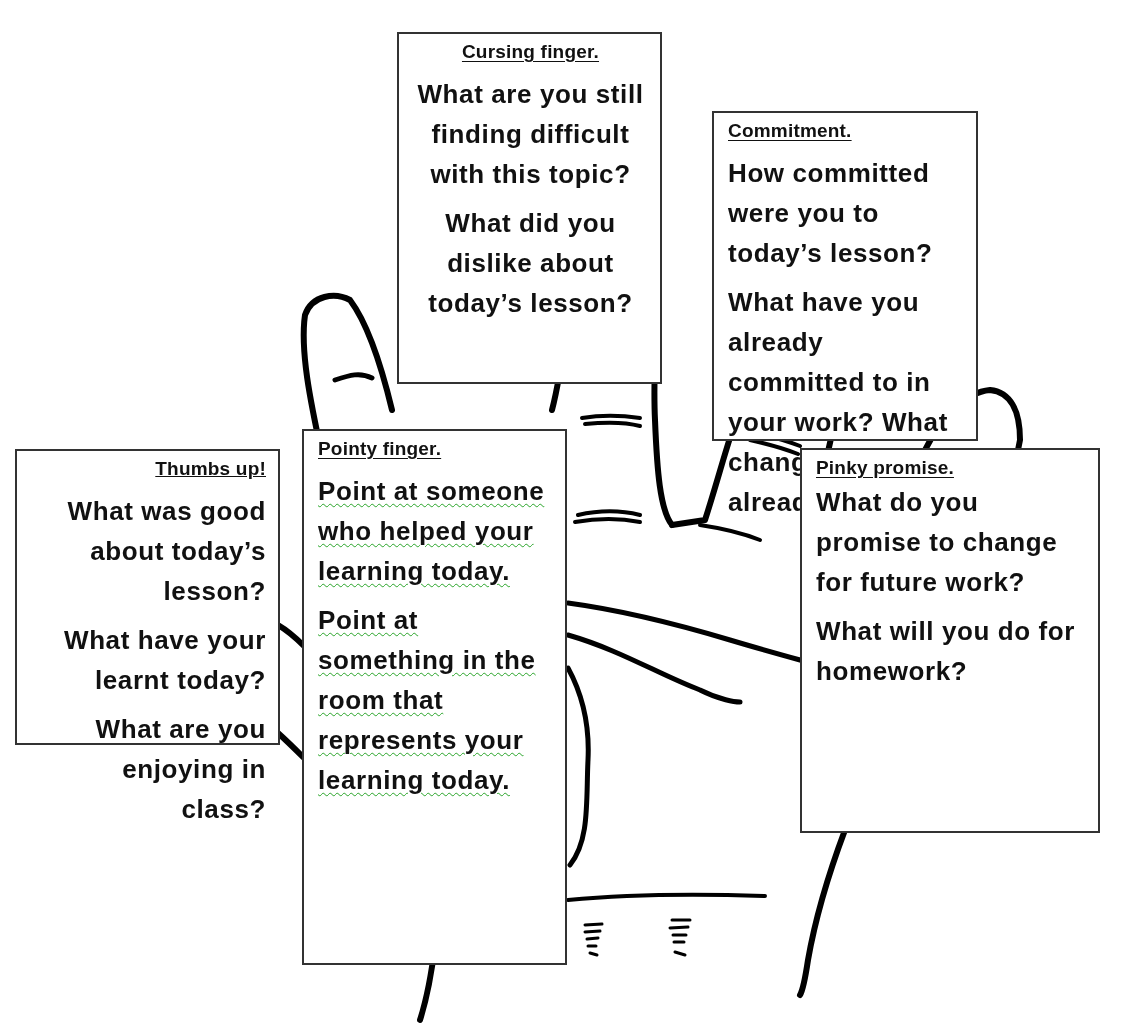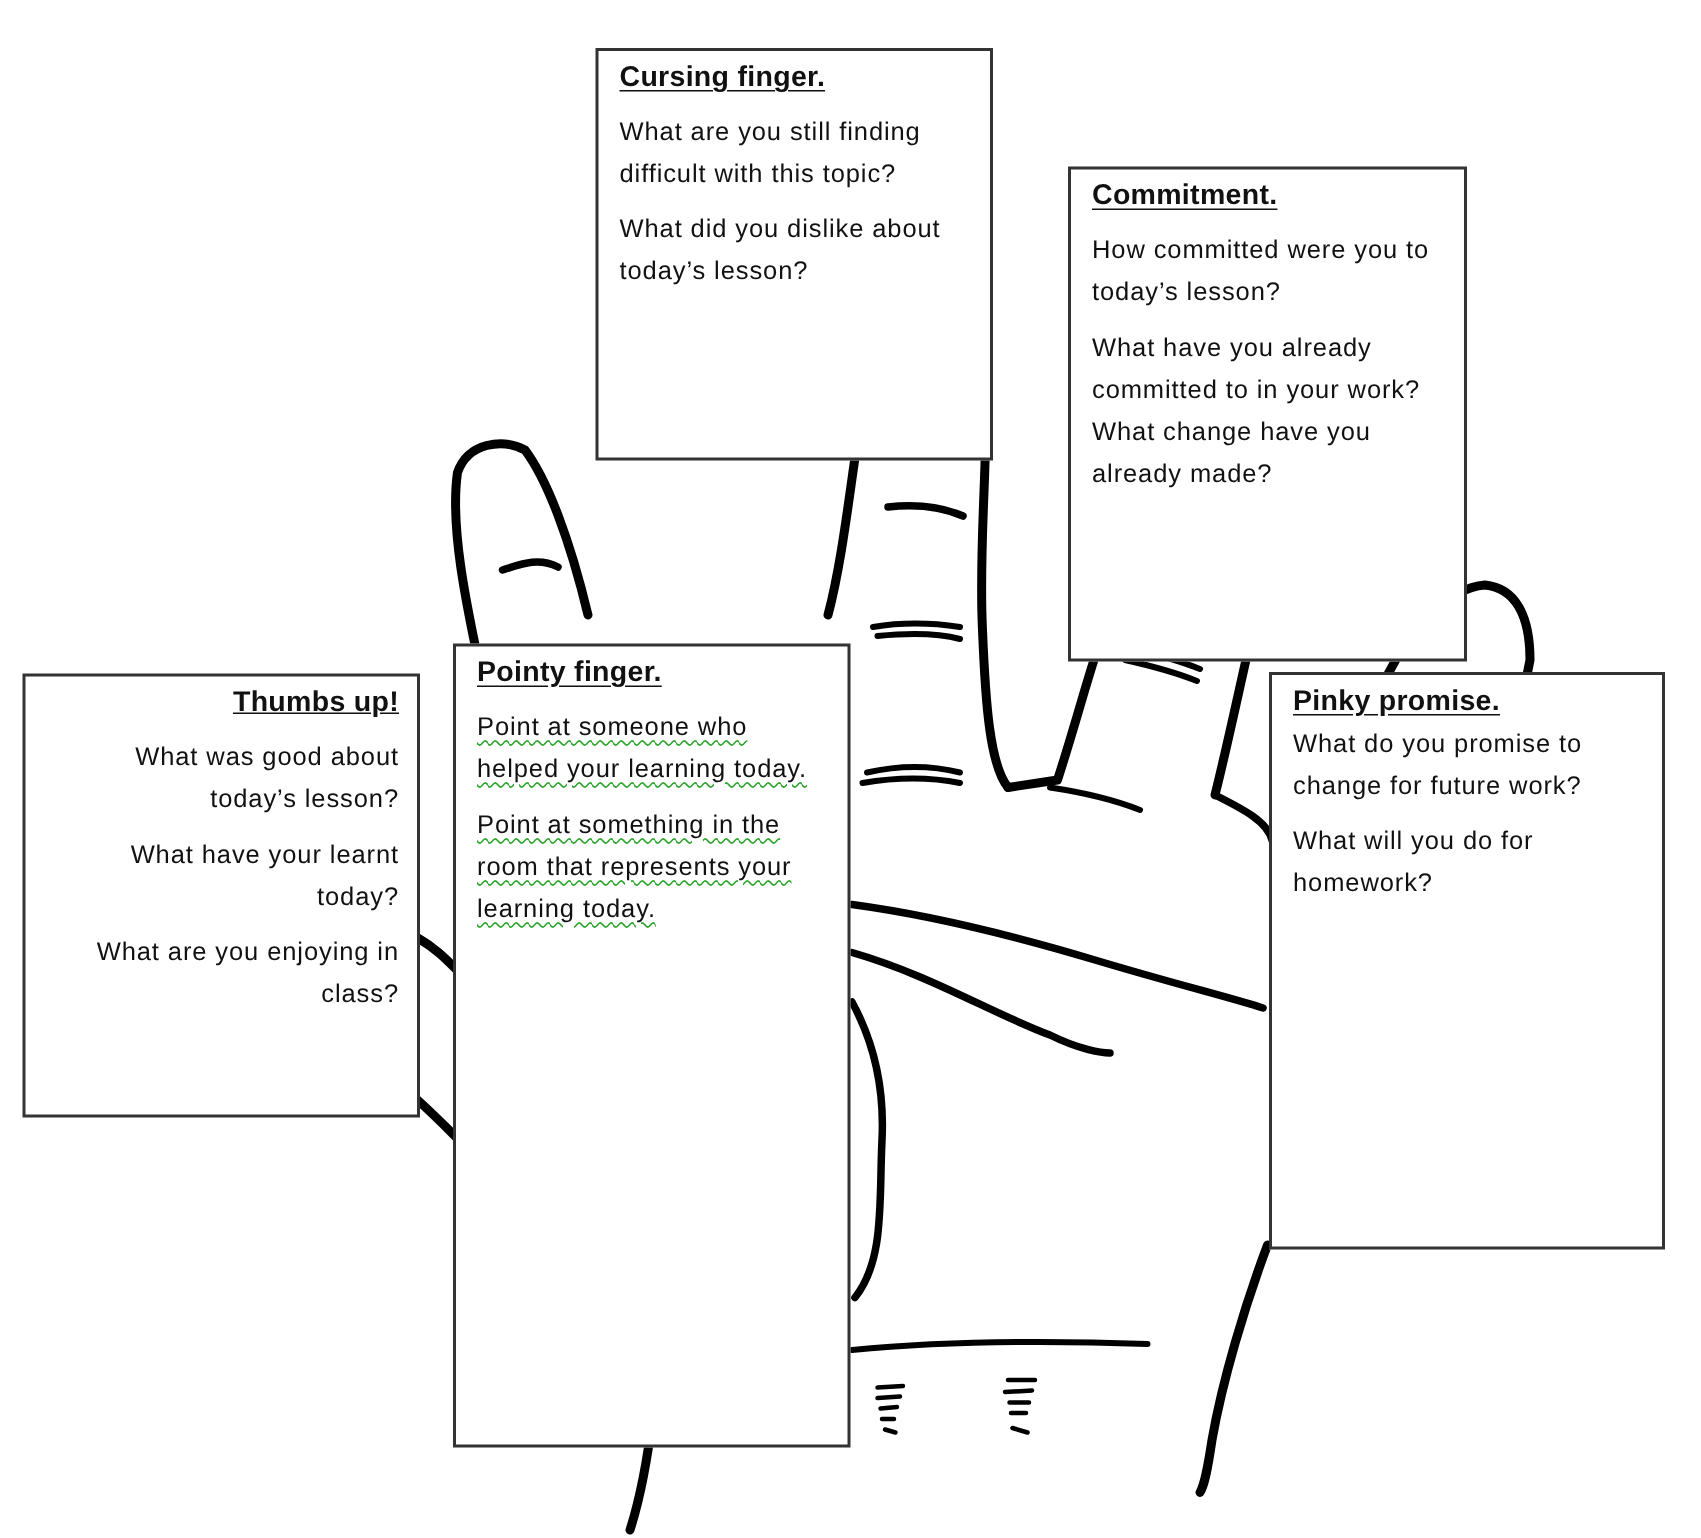--- a/index.html
+++ b/index.html
@@ -3,21 +3,21 @@
 <meta charset="utf-8">
 <style>
   html, body { margin:0; padding:0; background:#ffffff; }
   body { width:1134px; height:1025px; position:relative; overflow:hidden;
          font-family: "Liberation Sans", "DejaVu Sans", sans-serif; color:#111; }
   #hand { position:absolute; left:0; top:0; width:1134px; height:1025px; }
   .card { position:absolute; background:#fff; border:2px solid #333; box-sizing:border-box;
           padding:6px 12px 8px 14px; }
   .card h3 { margin:0 0 10px 0; font-size:19px; font-weight:bold; text-decoration:underline;
              line-height:24px; letter-spacing:0.2px; }
-  .card p { margin:0 0 9px 0; font-size:17px; line-height:28px; letter-spacing:0.6px; }
+  .card p { margin:0 0 9px 0; font-size:26px; line-height:40px; letter-spacing:0.6px;font-weight:bold; }
   .squiggle { text-decoration: underline wavy #2aa52a; text-decoration-thickness:1px; text-underline-offset:3px; }
   .pinky-title { margin-bottom:2px !important; }
 </style>
 </head>
 <body>
 
 <svg id="hand" viewBox="0 0 1134 1025" xmlns="http://www.w3.org/2000/svg">
   <g fill="none" stroke="#000" stroke-linecap="round" stroke-linejoin="round">
 
     <path d="M322 455 C310 400 300 350 305 315 C312 295 335 292 350 300 C365 320 380 360 392 410" stroke-width="6"></path>
@@ -49,21 +49,21 @@
     <path d="M435 945 C432 970 428 995 420 1020" stroke-width="6"></path>
 
     <path d="M585 925 L602 924 M585 932 L600 931 M587 939 L598 938 M588 946 L596 946 M590 953 L597 955" stroke-width="3"></path>
     <path d="M672 920 L690 920 M670 928 L688 927 M673 935 L686 935 M674 942 L684 942 M675 952 L685 955" stroke-width="3"></path>
 
     <path d="M278 625 C290 632 296 638 304 646" stroke-width="6"></path>
     <path d="M278 733 C288 742 296 750 304 758" stroke-width="6"></path>
   </g>
 </svg>
 
-<div class="card" style="left:397px; top:32px; width:265px; height:275px;">
+<div class="card" style="left:397px; top:32px; width:265px; height:352px;text-align:center;">
   <h3 class="squiggle">Cursing finger.</h3>
   <p>What are you still finding difficult with this topic?</p>
   <p>What did you dislike about today’s lesson?</p>
 </div>
 
 <div class="card" style="left:712px; top:95px; width:266px; height:330px;margin-top:16px;">
   <h3 class="squiggle">Commitment.</h3>
   <p>How committed were you to today’s lesson?</p>
   <p>What have you already committed to in your work? What change have you already made?</p>
 </div>
@@ -74,17 +74,17 @@
   <p class="squiggle">Point at something in the room that represents your learning today.</p>
 </div>
 
 <div class="card" style="left:15px; top:449px; width:265px; height:296px;text-align:right;">
   <h3>Thumbs up!</h3>
   <p>What was good about today’s lesson?</p>
   <p>What have your learnt today?</p>
   <p>What are you enjoying in class?</p>
 </div>
 
-<div class="card" style="left:846px; top:448px; width:264px; height:385px;">
+<div class="card" style="left:800px; top:448px; width:300px; height:385px;">
   <h3 class="squiggle pinky-title">Pinky promise.</h3>
   <p>What do you promise to change for future work?</p>
   <p>What will you do for homework?</p>
 </div>
 
 </body></html>

